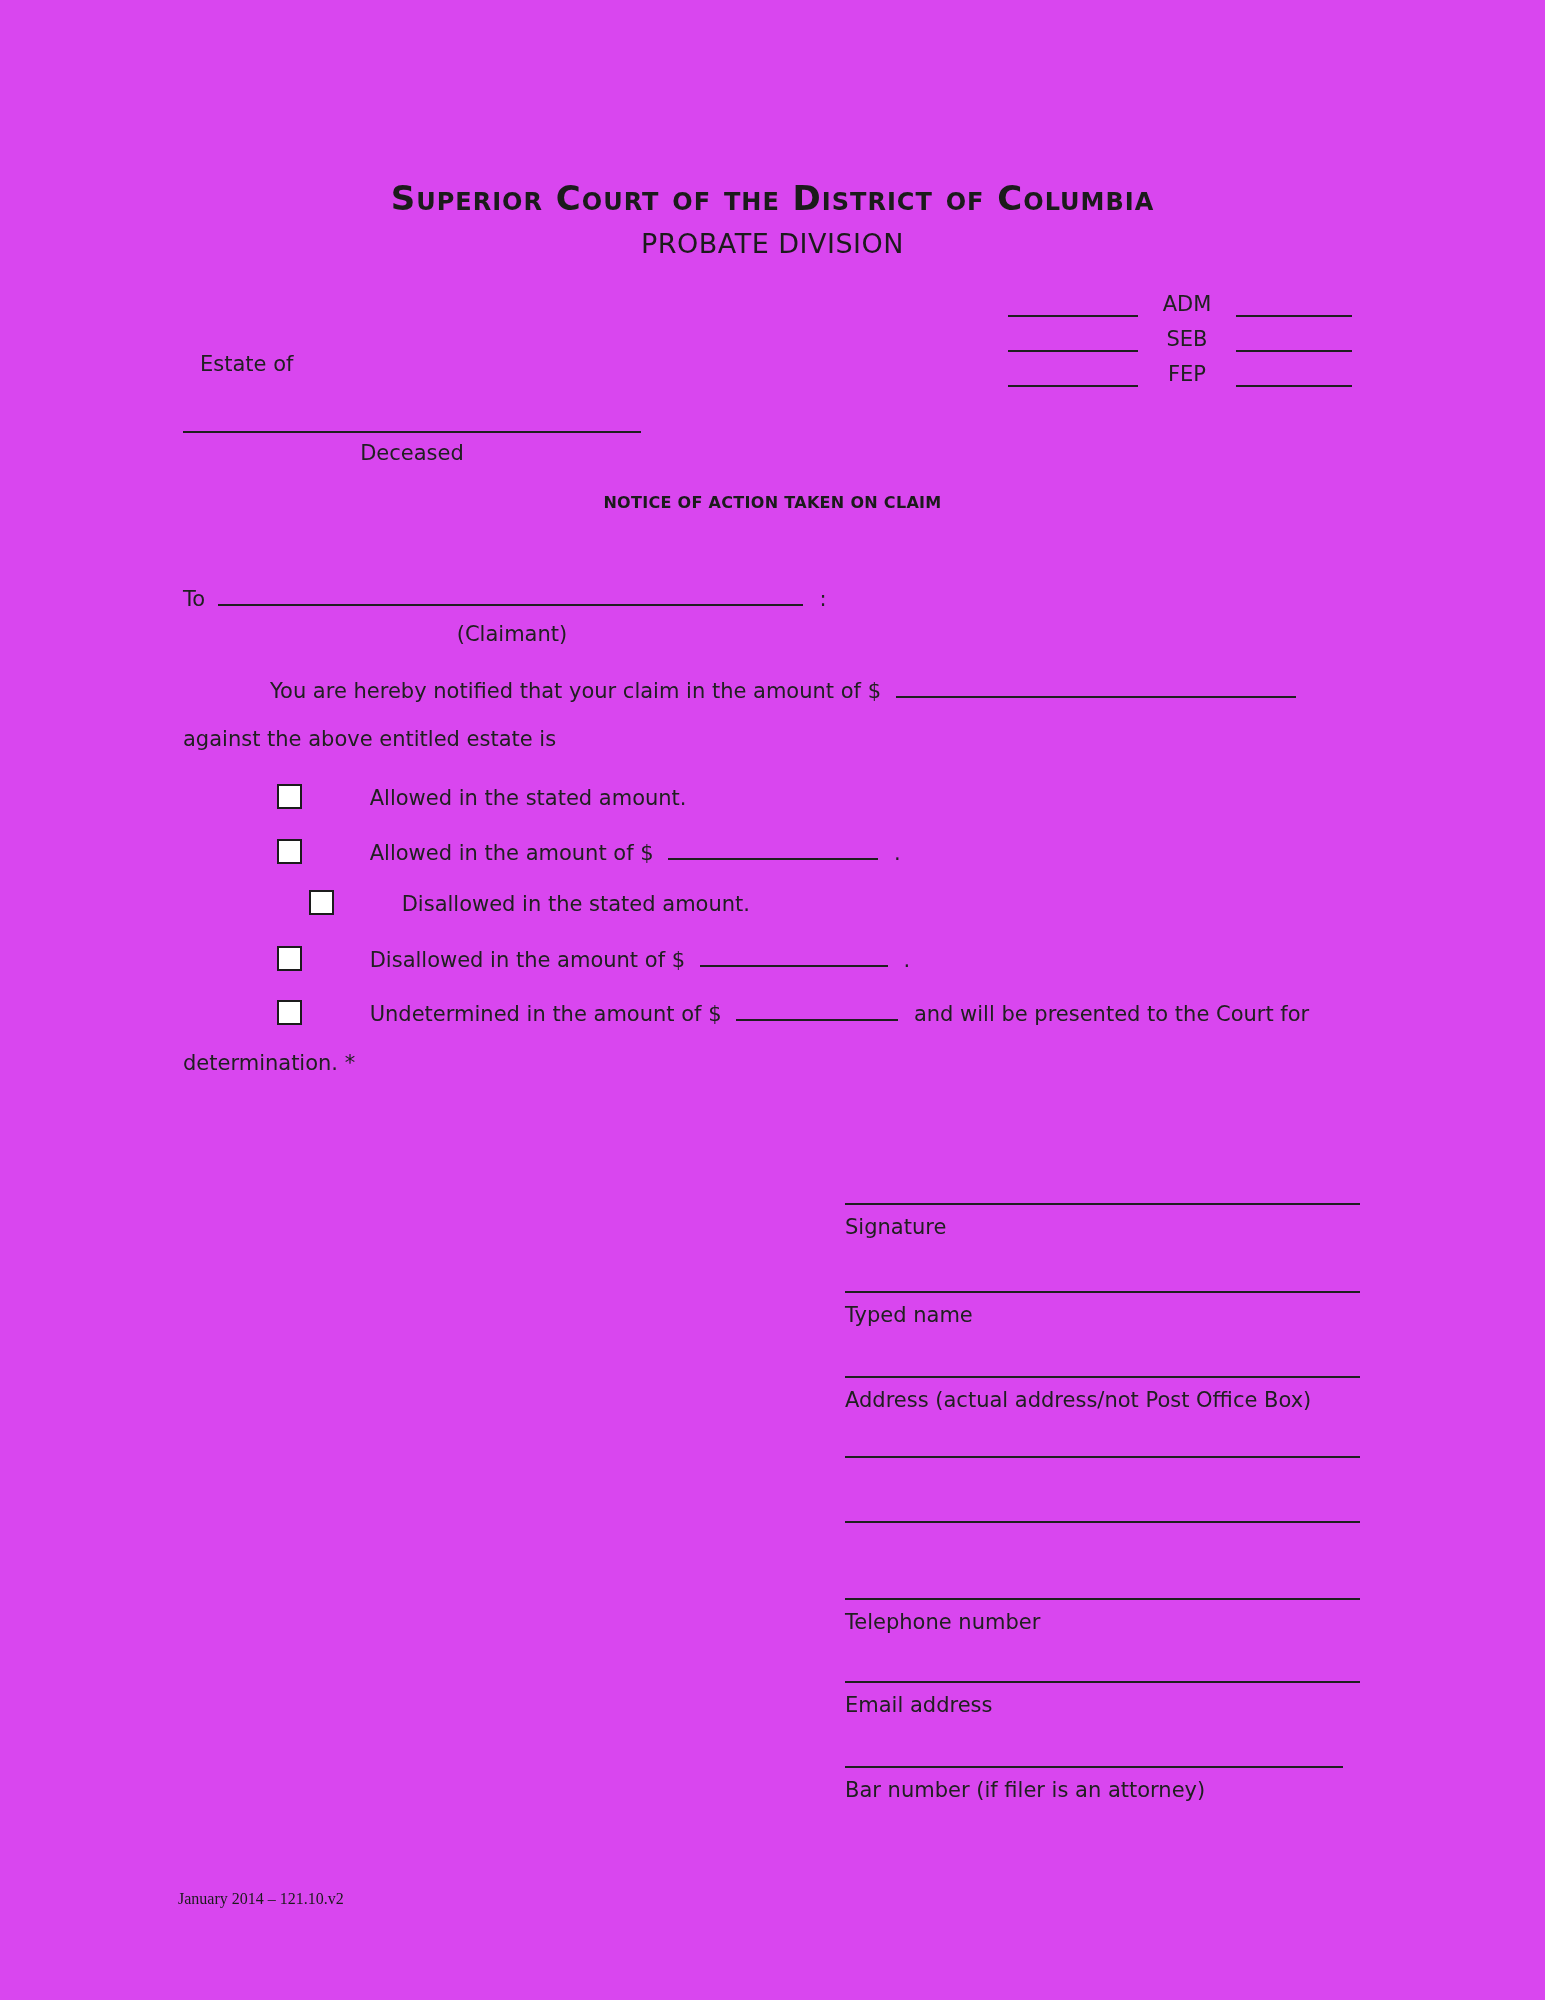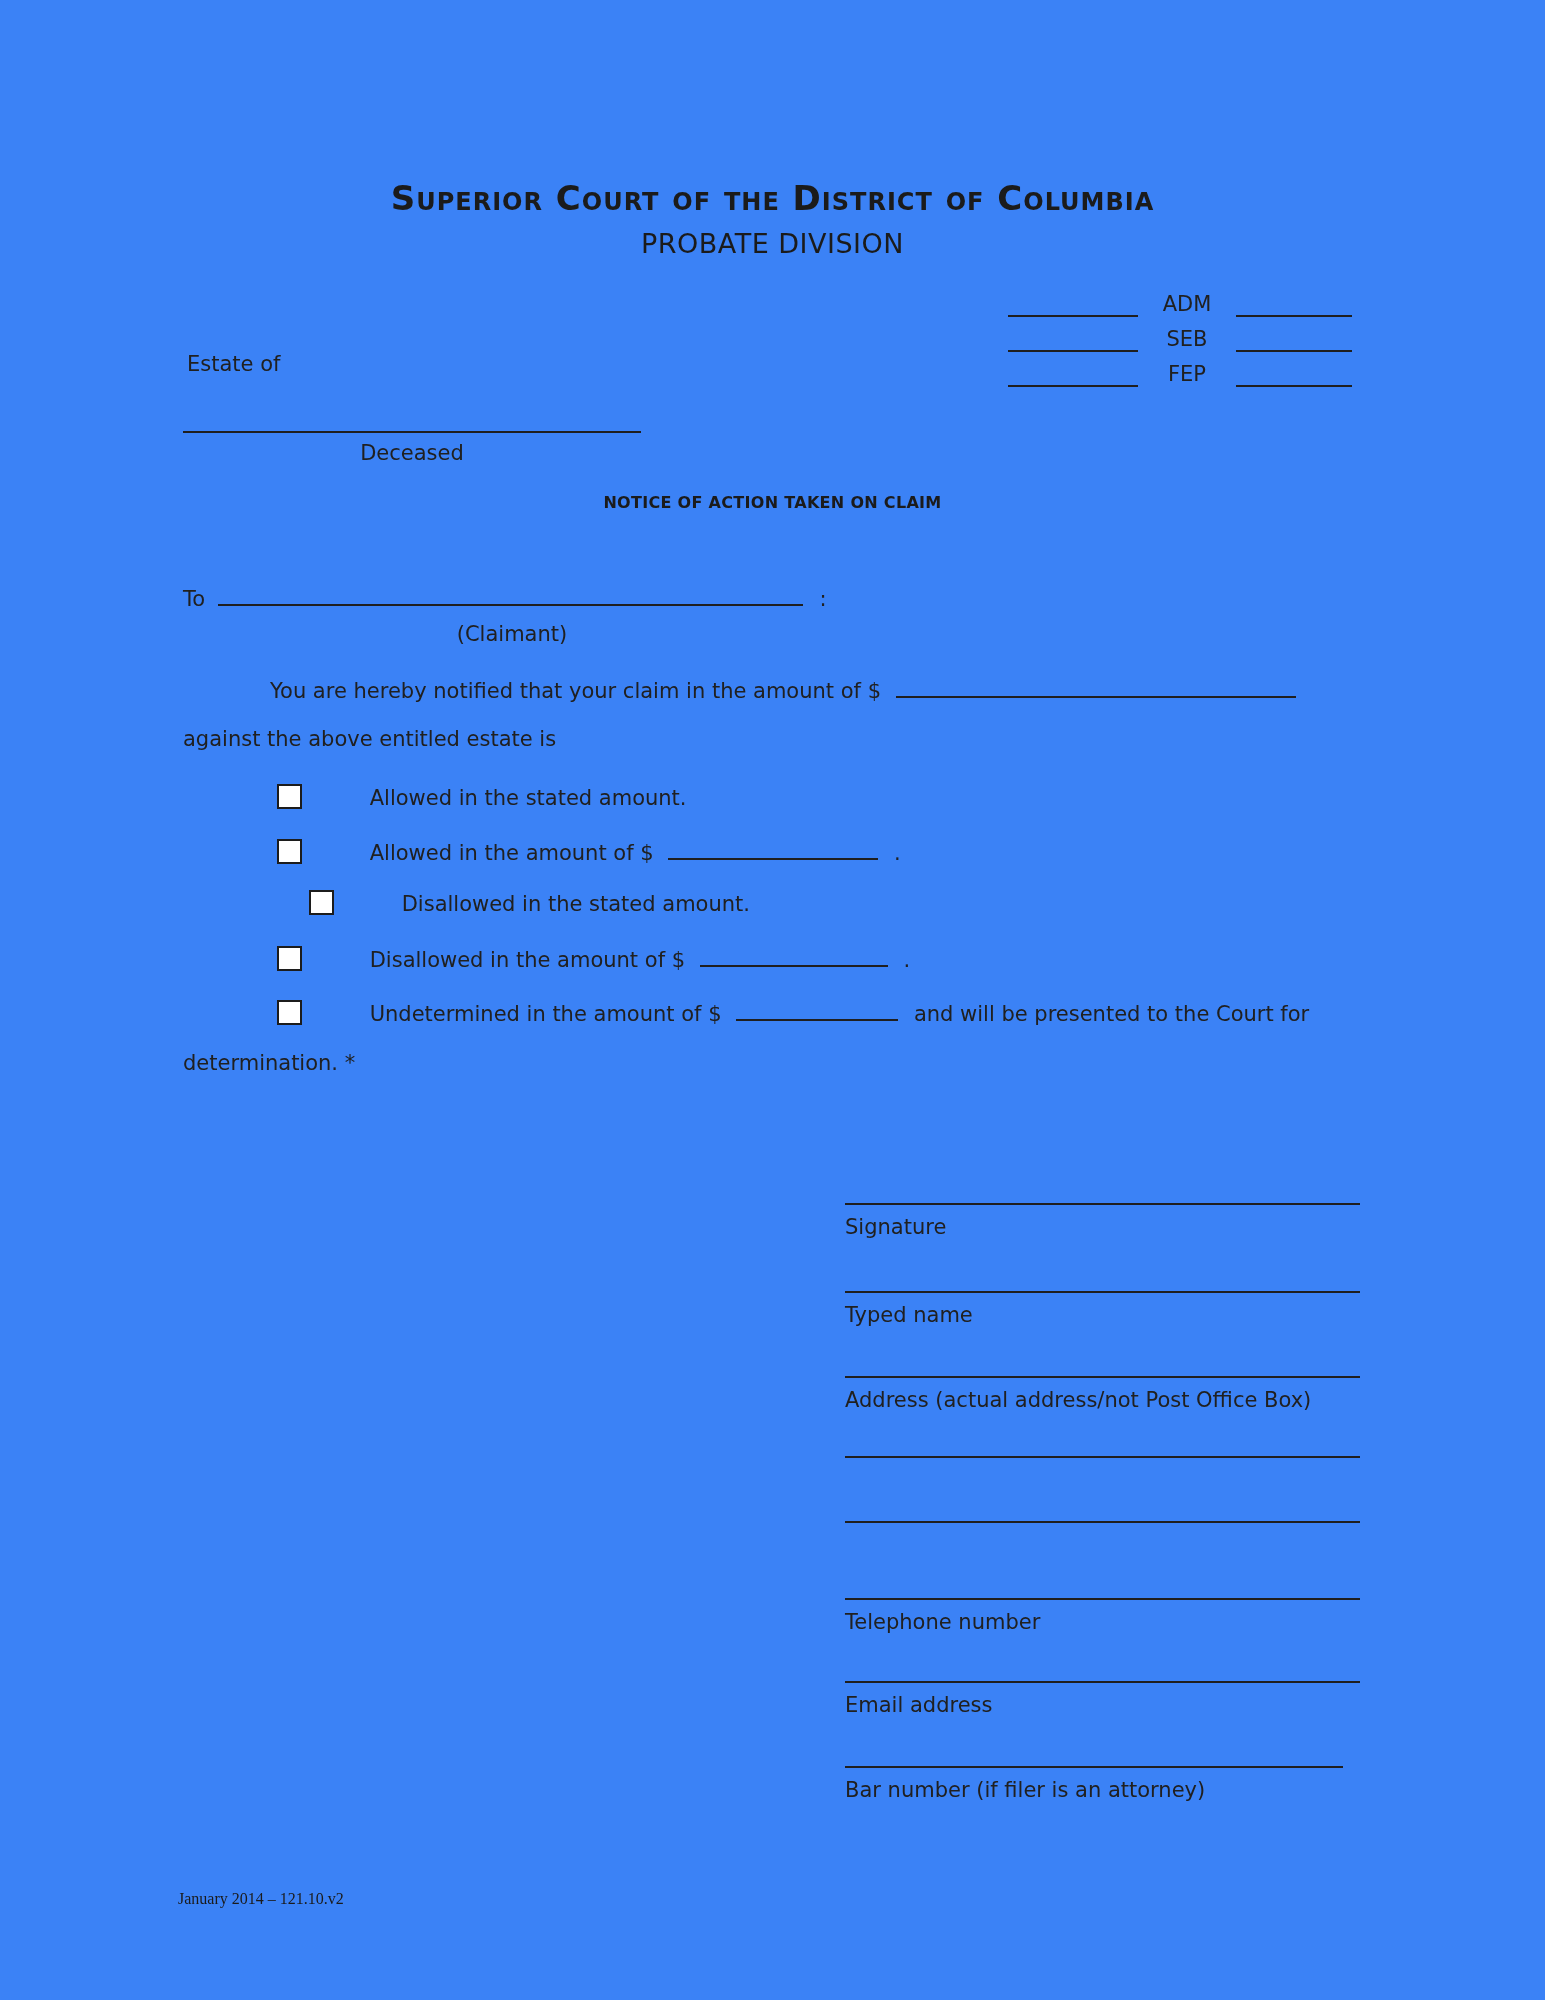--- a/index.html
+++ b/index.html
@@ -1,17 +1,17 @@
 <!DOCTYPE html>
 <html><head>
 <meta charset="utf-8">
 <style>
   html,body { margin:0; padding:0; background:#ffffff; }
   .page {
-    position:relative; width:1545px; height:2000px; background:#3b82f6;
+    position:relative; width:1545px; height:2000px; background:#d946ef;
     font-family:"DejaVu Sans","Liberation Sans",sans-serif;
     color:#202020; font-size:21px; overflow:hidden;
   }
   .abs { position:absolute; white-space:nowrap; }
   .court-title {
     top:178px; left:0; width:1545px; text-align:center;
     font-variant:small-caps; font-weight:bold; font-size:34px;
     letter-spacing:1px; color:#1b1b1b;
   }
   .division {
@@ -58,21 +58,21 @@
     <span class="blank cn-blank-l"></span>
     <span class="cn-label">SEB</span>
     <span class="blank cn-blank-r"></span>
   </div>
   <div class="cn-row" style="top:362px;">
     <span class="blank cn-blank-l"></span>
     <span class="cn-label">FEP</span>
     <span class="blank cn-blank-r"></span>
   </div>
 
-  <div class="abs" style="top:352px; left:187px;">Estate of</div>
+  <div class="abs" style="top:352px; left:200px;">Estate of</div>
   <div class="uline" style="top:431px; left:183px; width:458px;"></div>
   <div class="abs" style="top:441px; left:183px; width:458px; text-align:center;">Deceased</div>
 
   <div class="abs form-title">NOTICE OF ACTION TAKEN ON CLAIM</div>
 
   <div class="abs" style="top:583px; left:183px;">
     <span>To</span>
     <span class="blank" style="width:585px; margin-left:6px;"></span>
     <span style="margin-left:10px;">:</span>
   </div>

